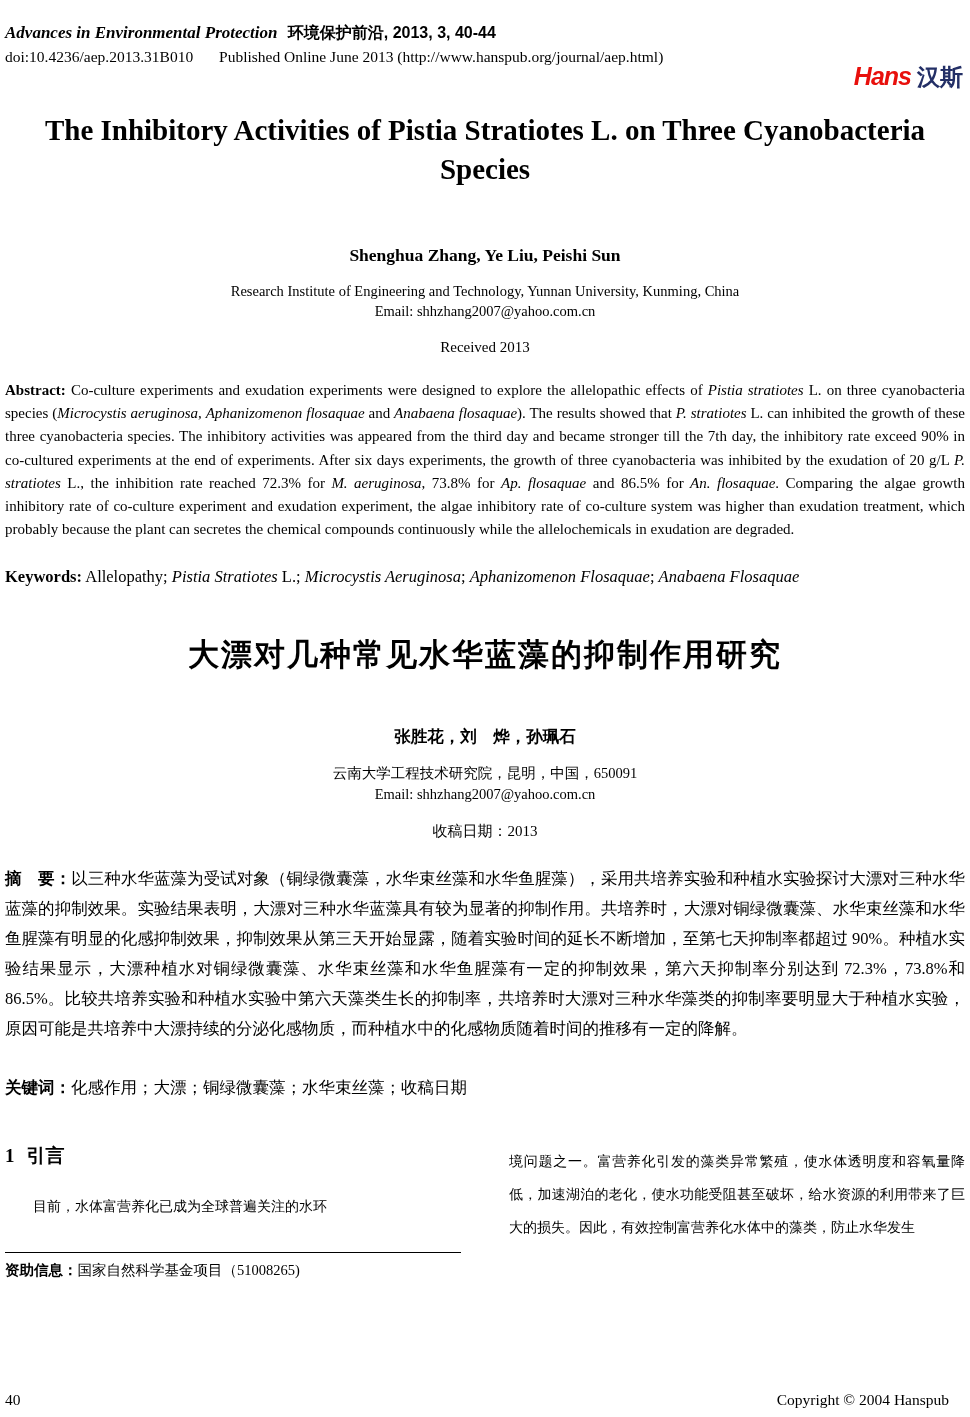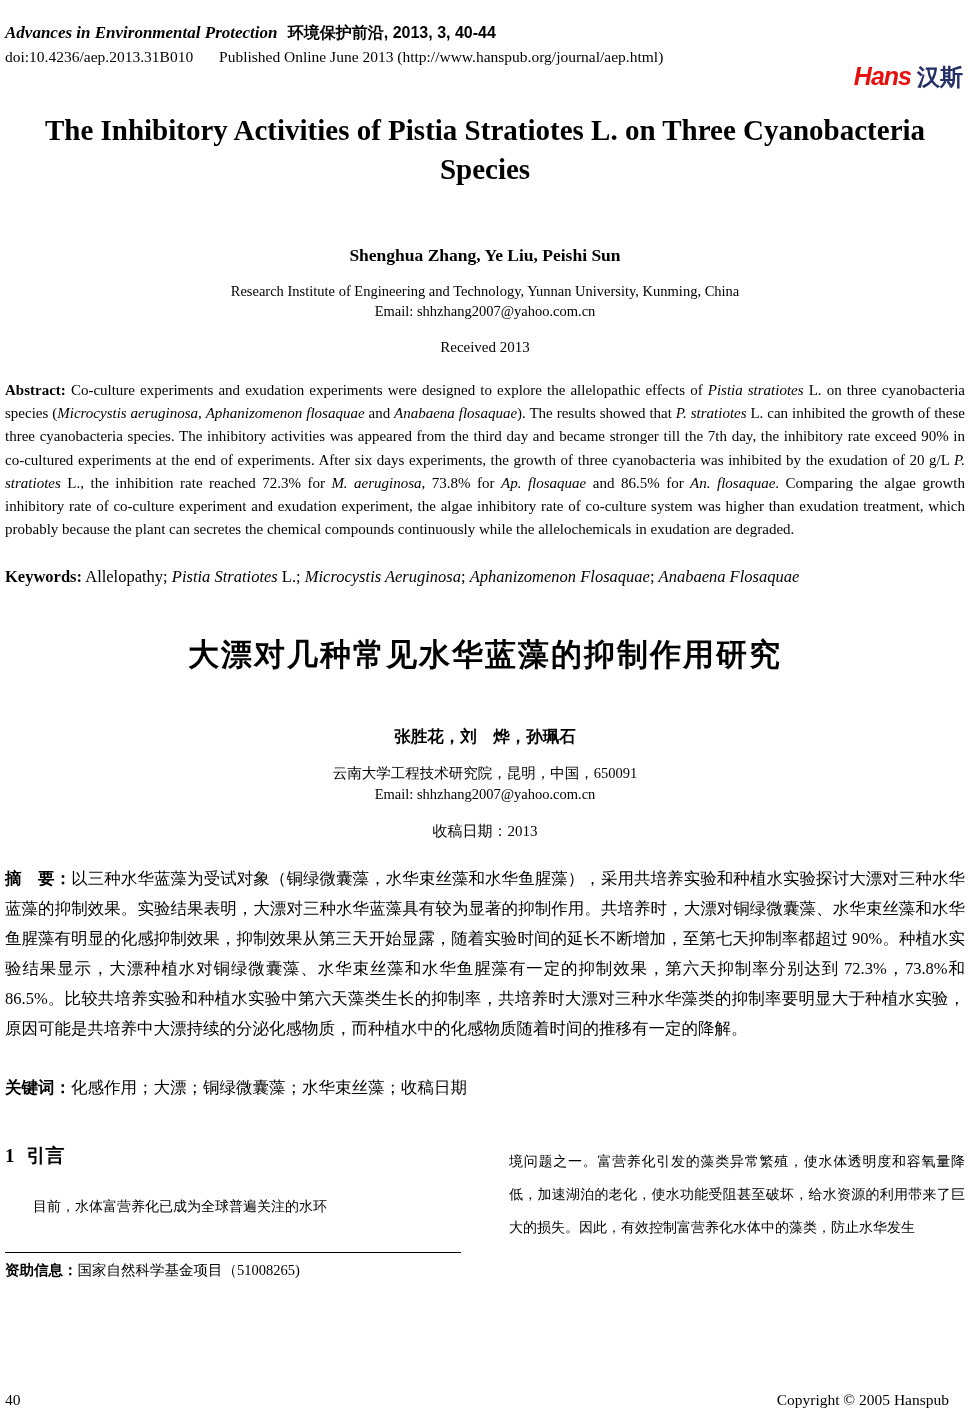--- a/index.html
+++ b/index.html
@@ -122,16 +122,16 @@
         <div class="footnote-text"><span class="label-hei">资助信息：</span><span>国家自然科学基金项目（51008265)</span></div>
       </div>
     </div>
     <div class="col">
       <p class="para-zh" style="margin-top:2px">境问题之一。富营养化引发的藻类异常繁殖，使水体透明度和容氧量降低，加速湖泊的老化，使水功能受阻甚至破坏，给水资源的利用带来了巨大的损失。因此，有效控制富营养化水体中的藻类，防止水华发生</p>
     </div>
   </div>
 
   <div class="footer">
     <span>40</span>
-    <span>Copyright © 2005 Hanspub</span>
+    <span>Copyright © 2004 Hanspub</span>
   </div>
 
 </div>
 
 </body></html>

